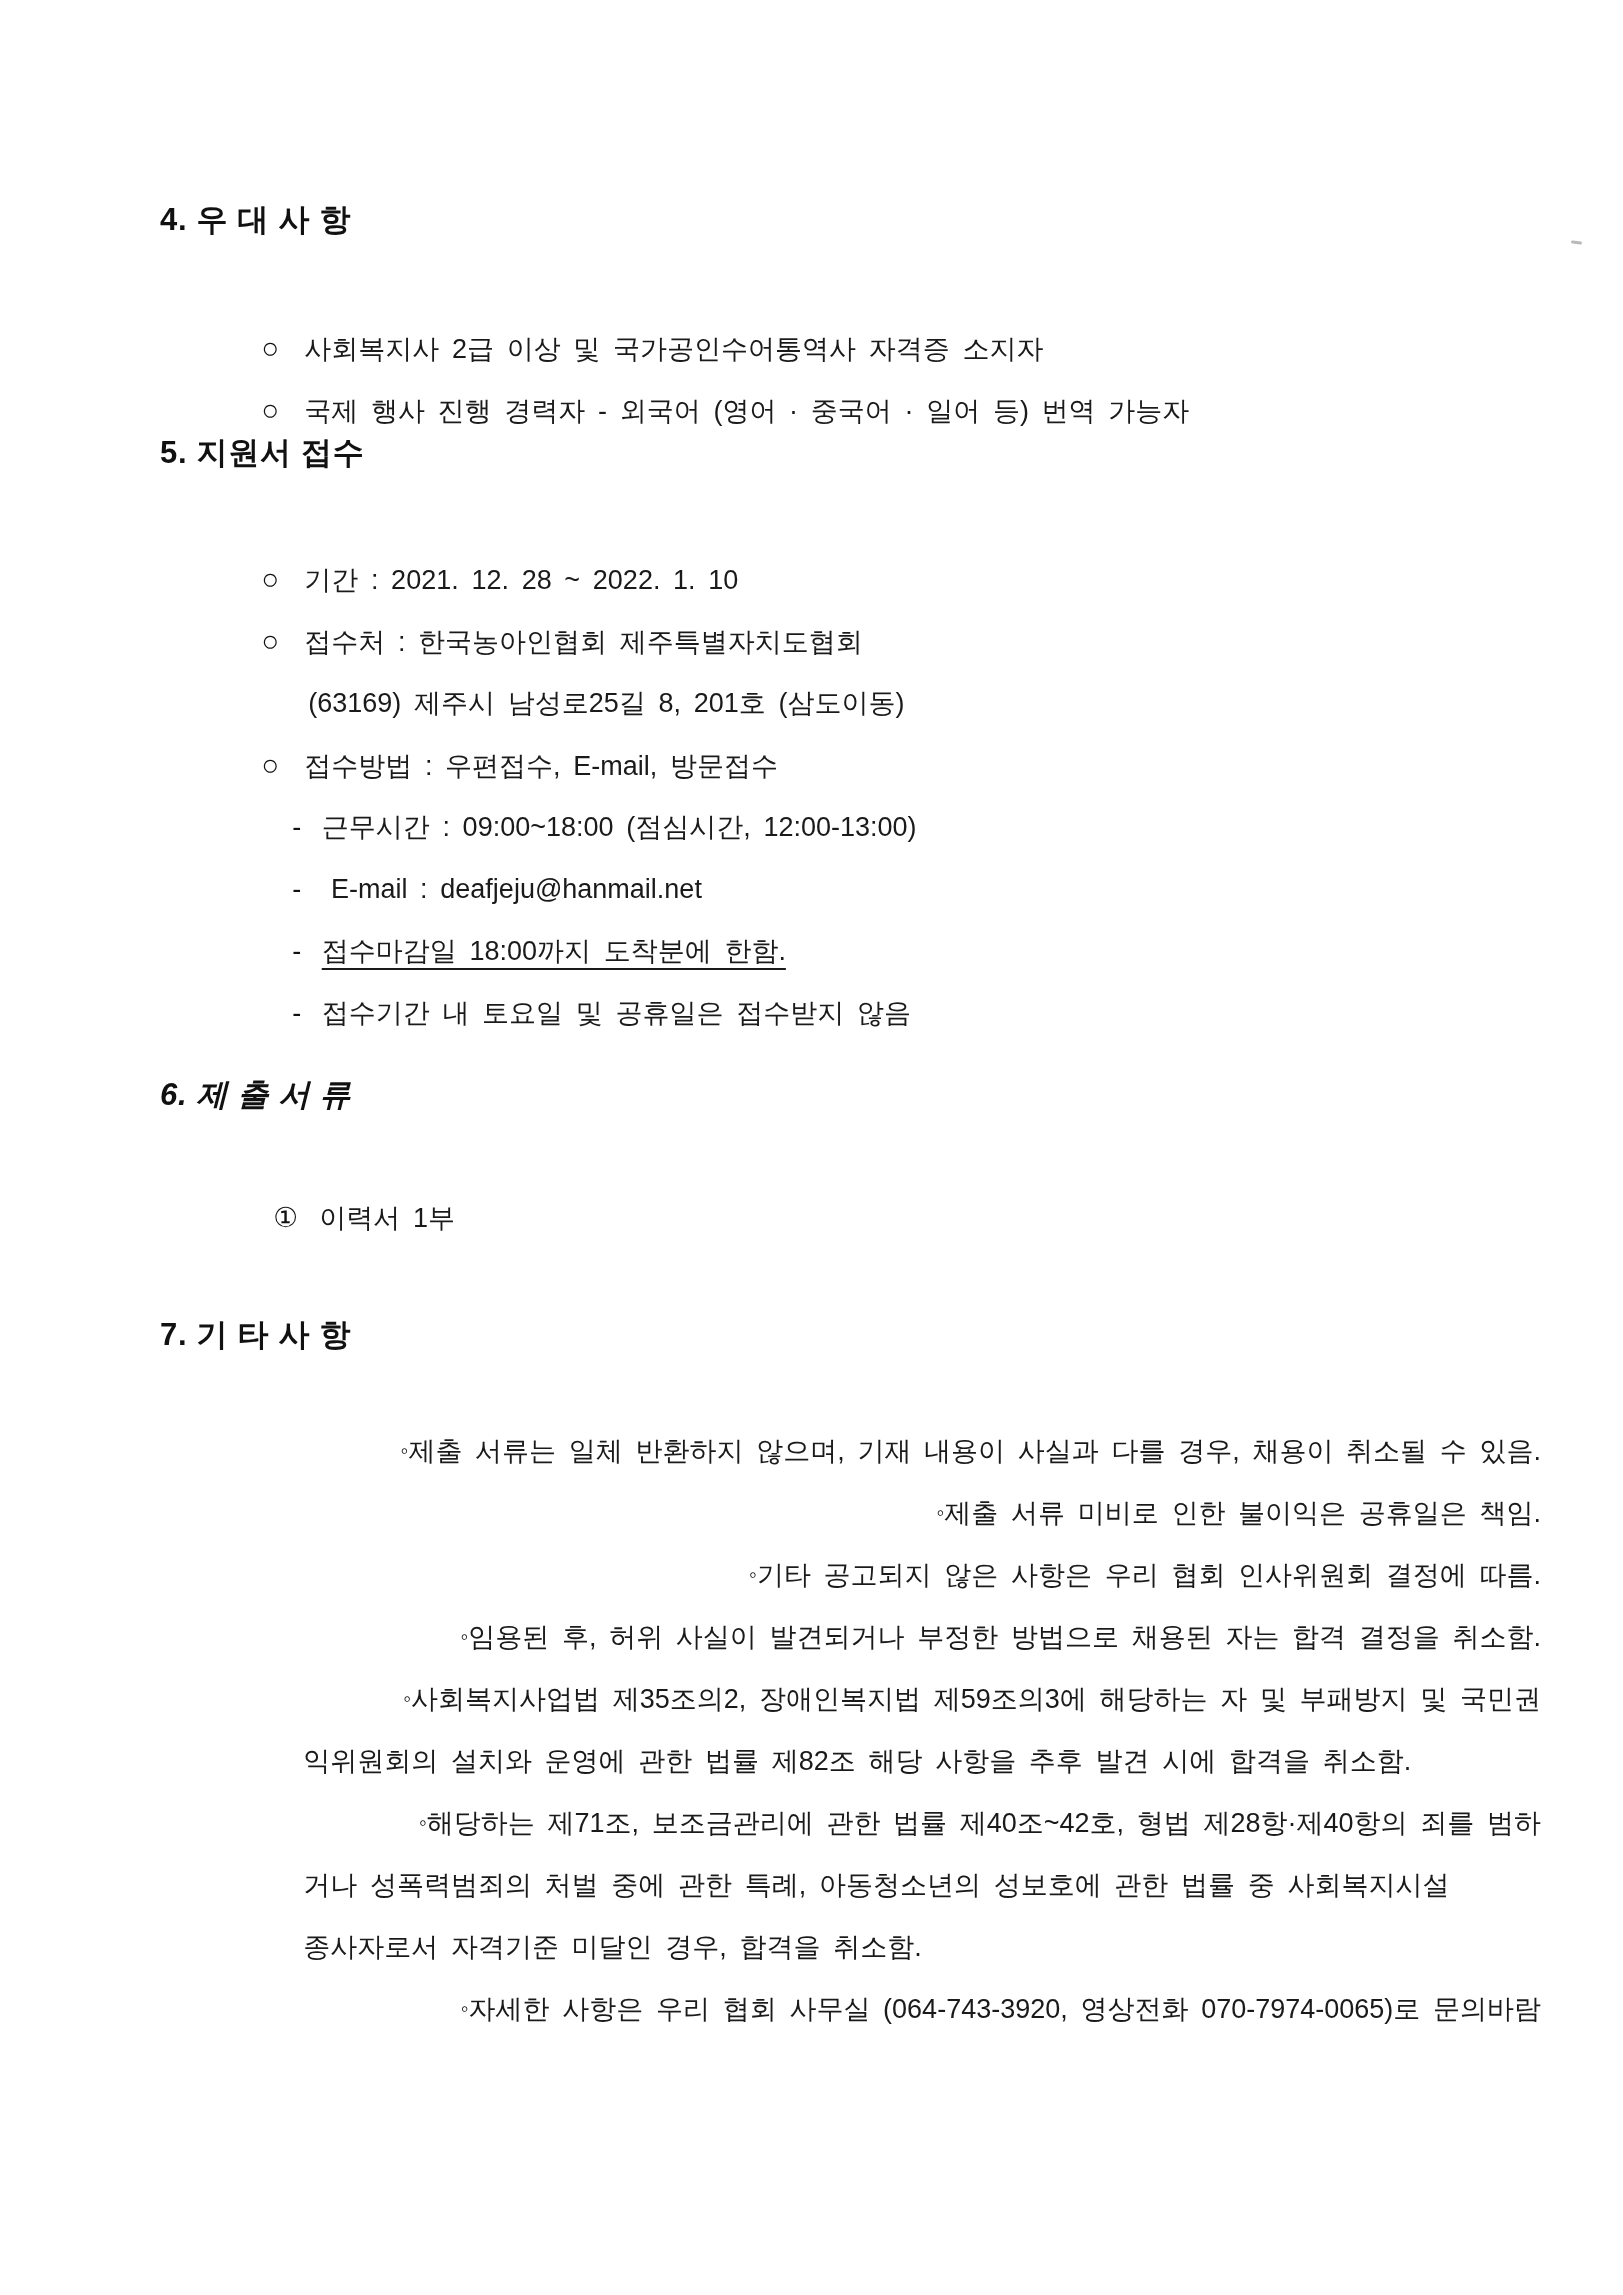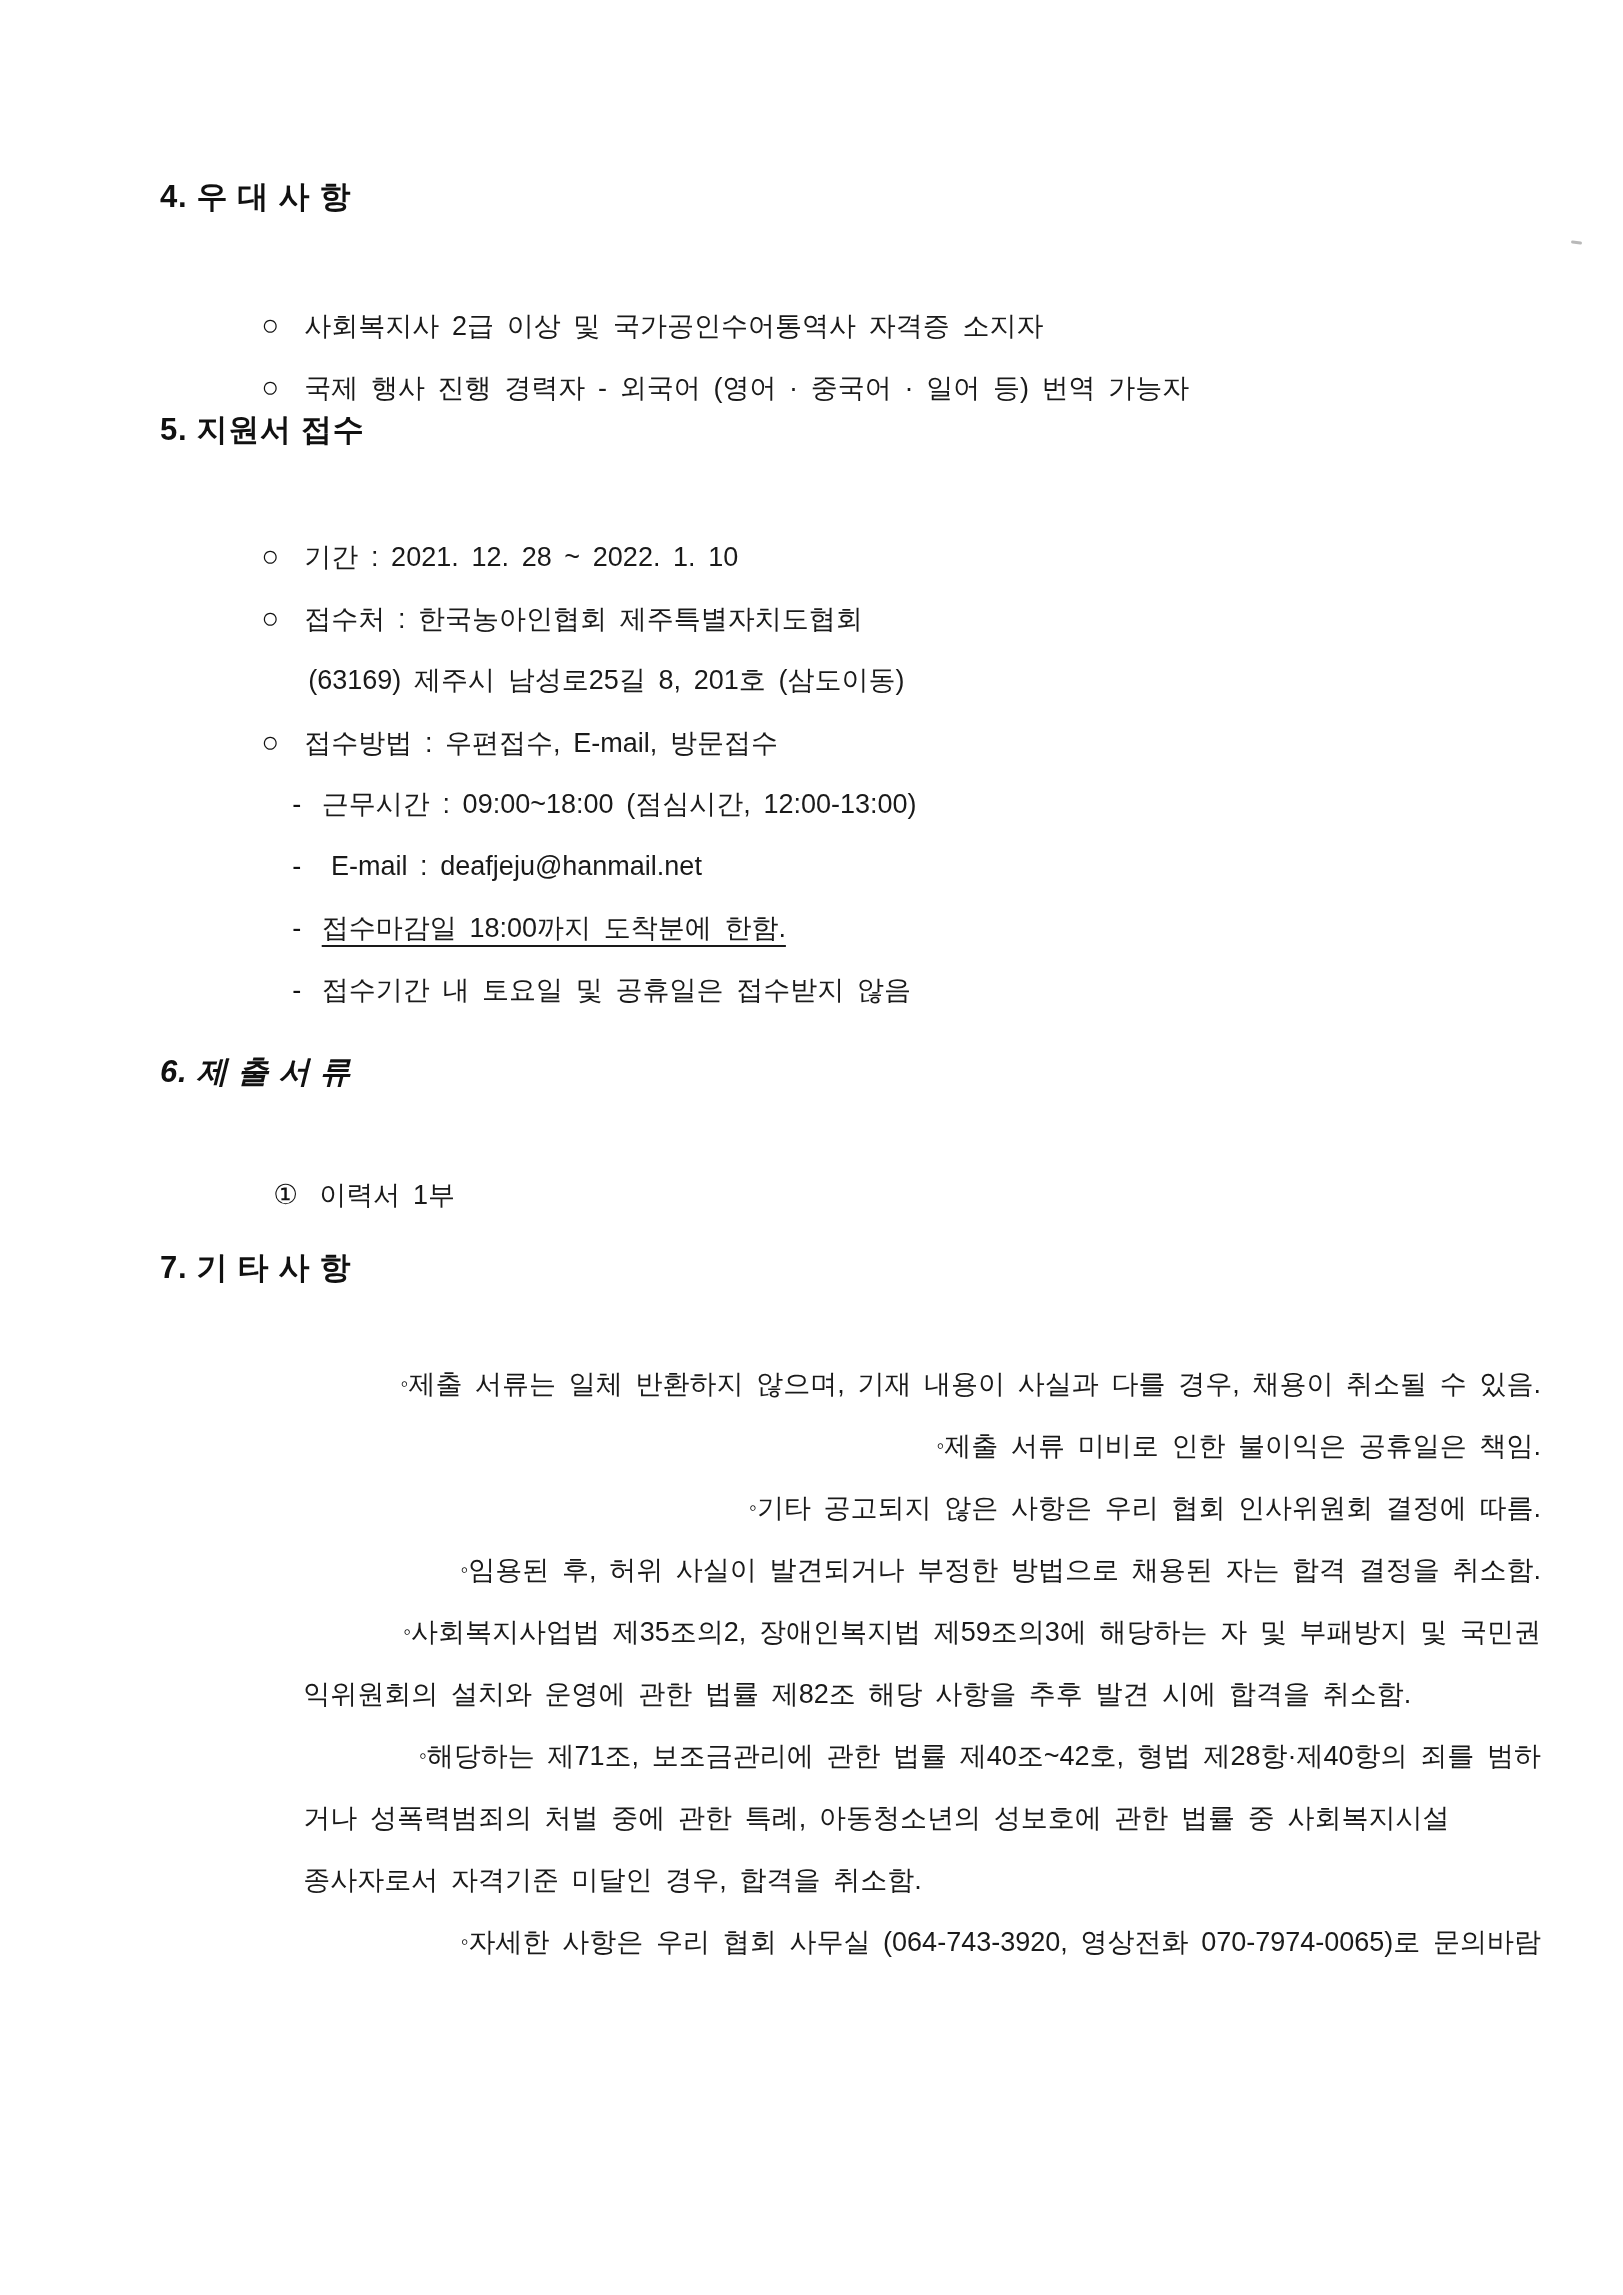--- a/index.html
+++ b/index.html
@@ -8,35 +8,35 @@
     width: 1623px;
     height: 2295px;
     background: #ffffff;
     overflow: hidden;
     color: #181818;
     font-family: "Liberation Sans", "DejaVu Sans", sans-serif;
   }
   .content {
     position: absolute;
     left: 160px;
-    top: 177px;
+    top: 200px;
     width: 1381px;
   }
   .h {
     font-size: 31px;
     font-weight: 700;
     line-height: 39px;
     letter-spacing: 0.7px;
     white-space: pre;
     color: #111;
   }
   #h4 { margin-bottom: 25px; }
   #h5 { margin-top: 45px; margin-bottom: 23px; }
   #h6 { margin-top: 84px; margin-bottom: 19.6px; font-style: italic; }
-  #h7 { margin-top: 75px; margin-bottom: 13px; }
+  #h7 { margin-top: 119px; margin-bottom: 13px; }
   .line {
     font-size: 27px;
     line-height: 56px;
     height: 62px;
     word-spacing: 5.2px;
     white-space: pre;
     color: #1a1a1a;
   }
   
   .ind-bullet { padding-left: 25px; }

